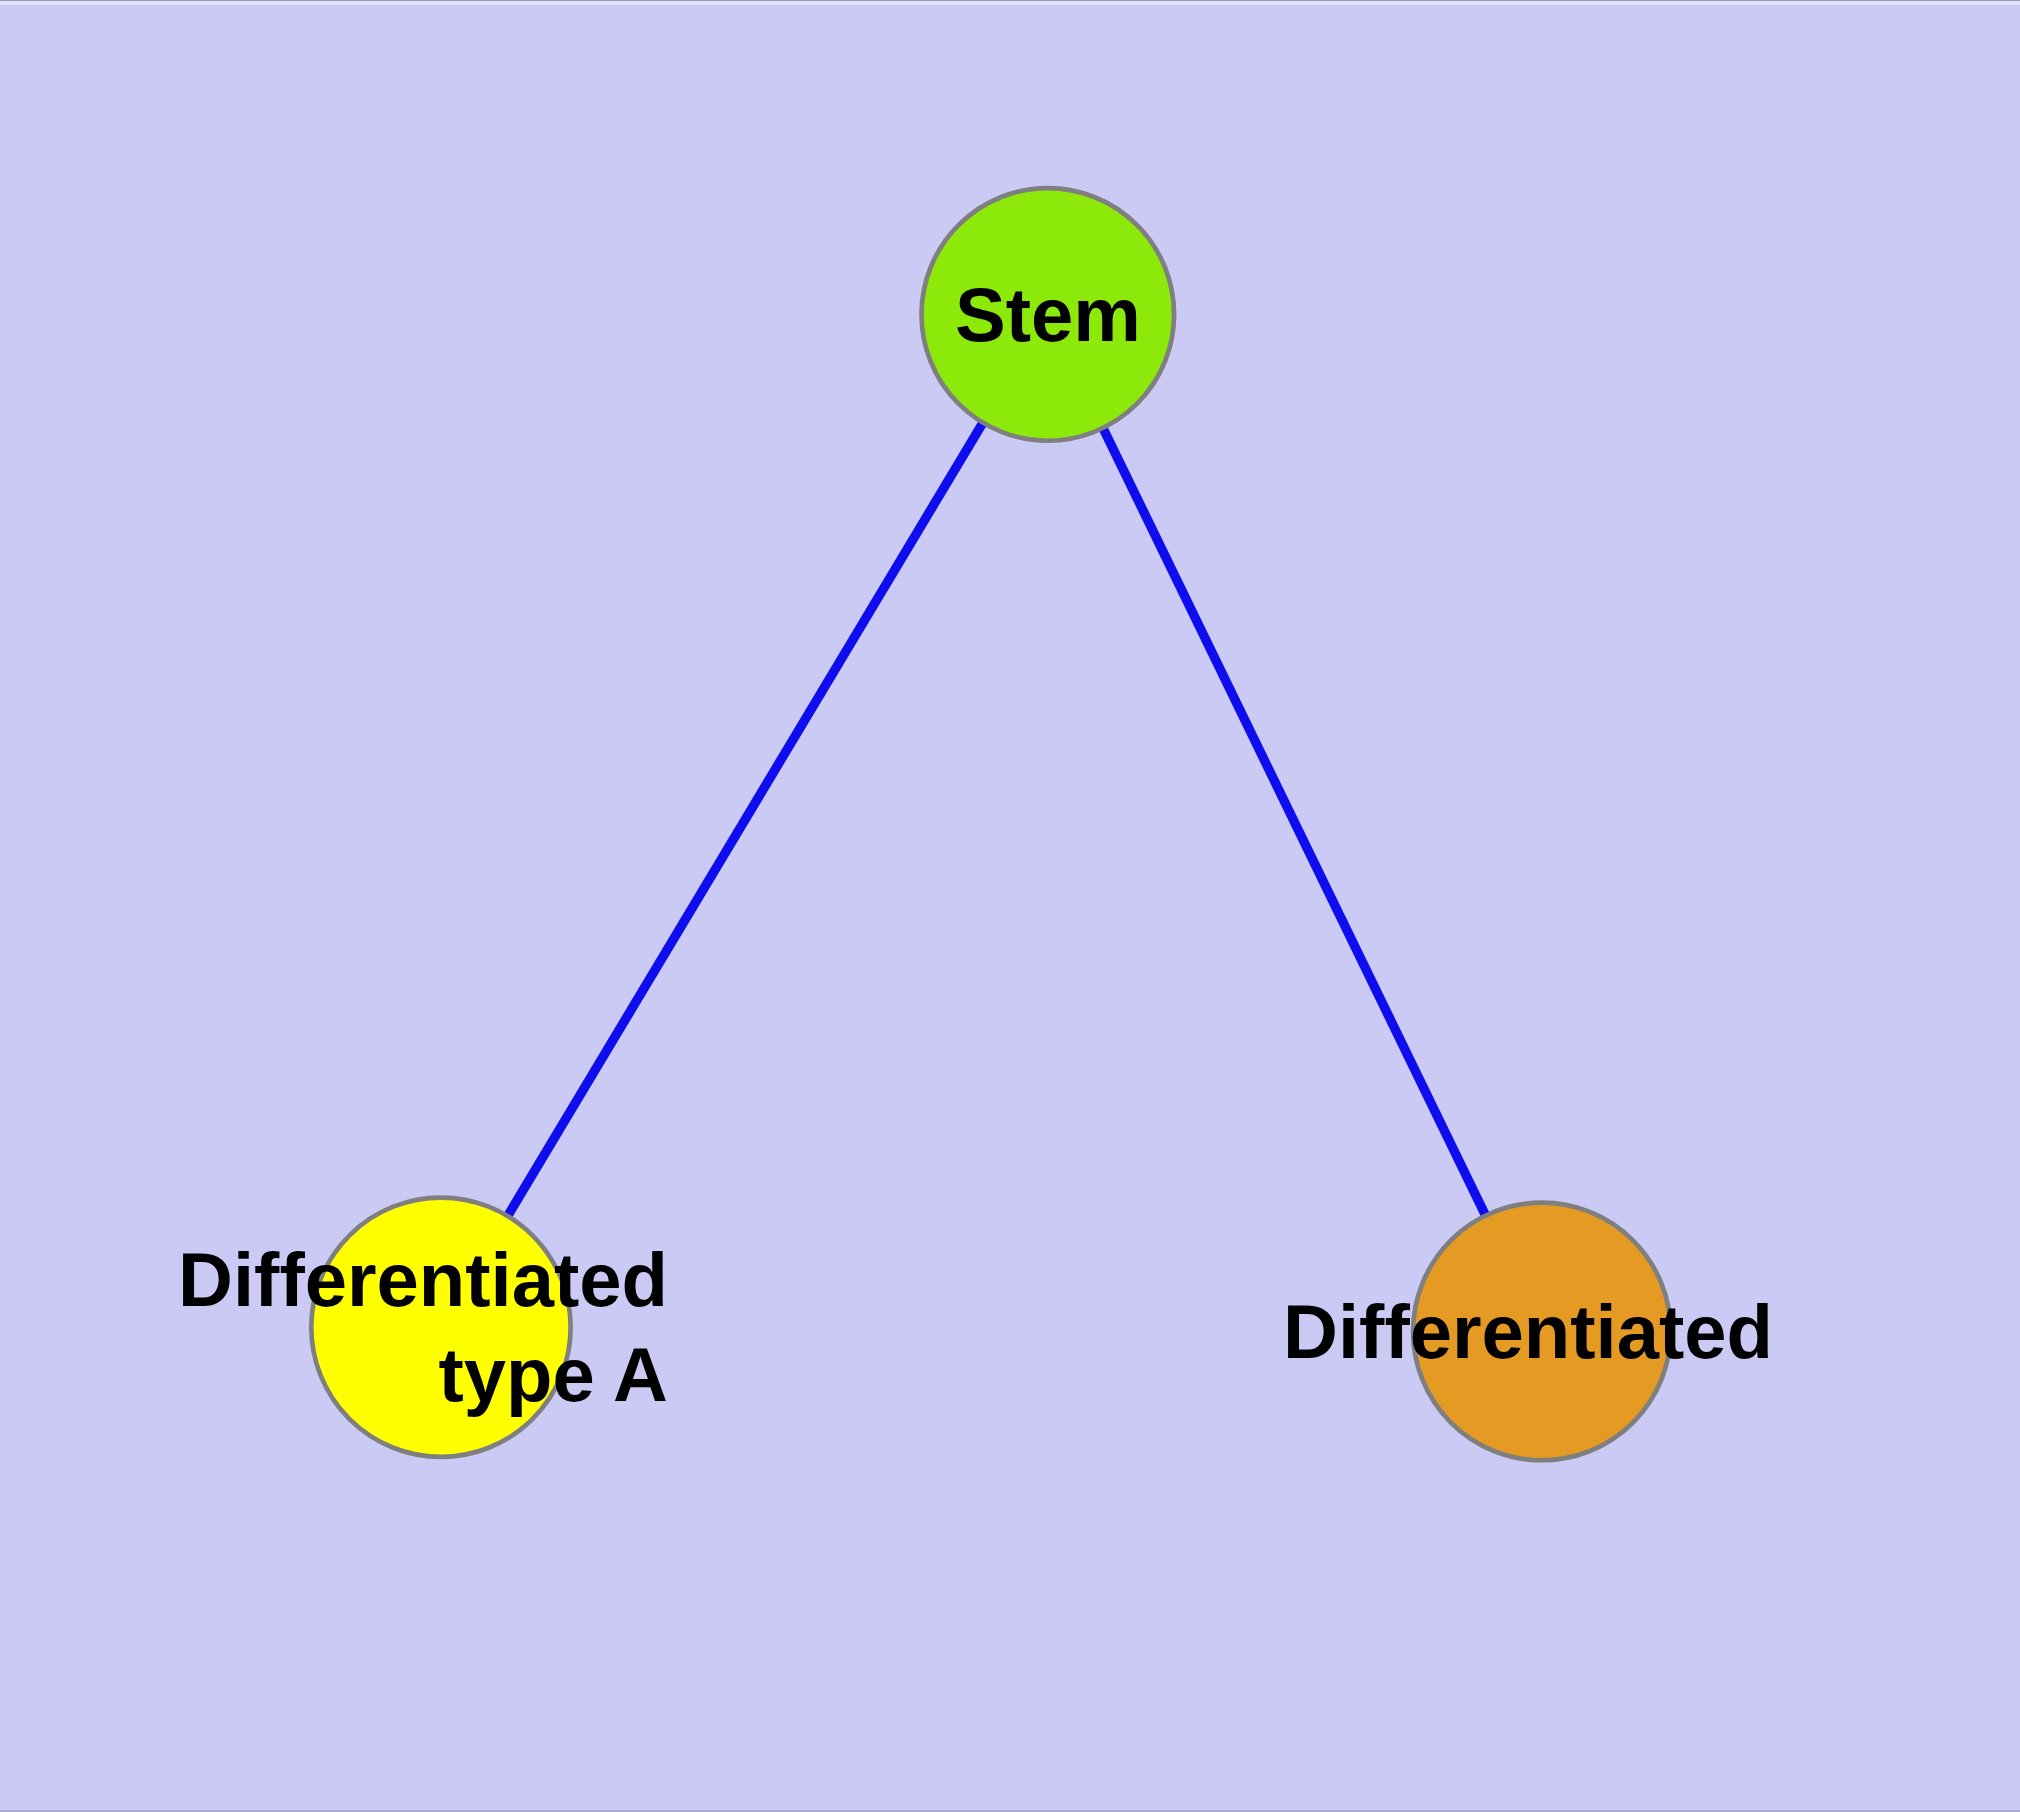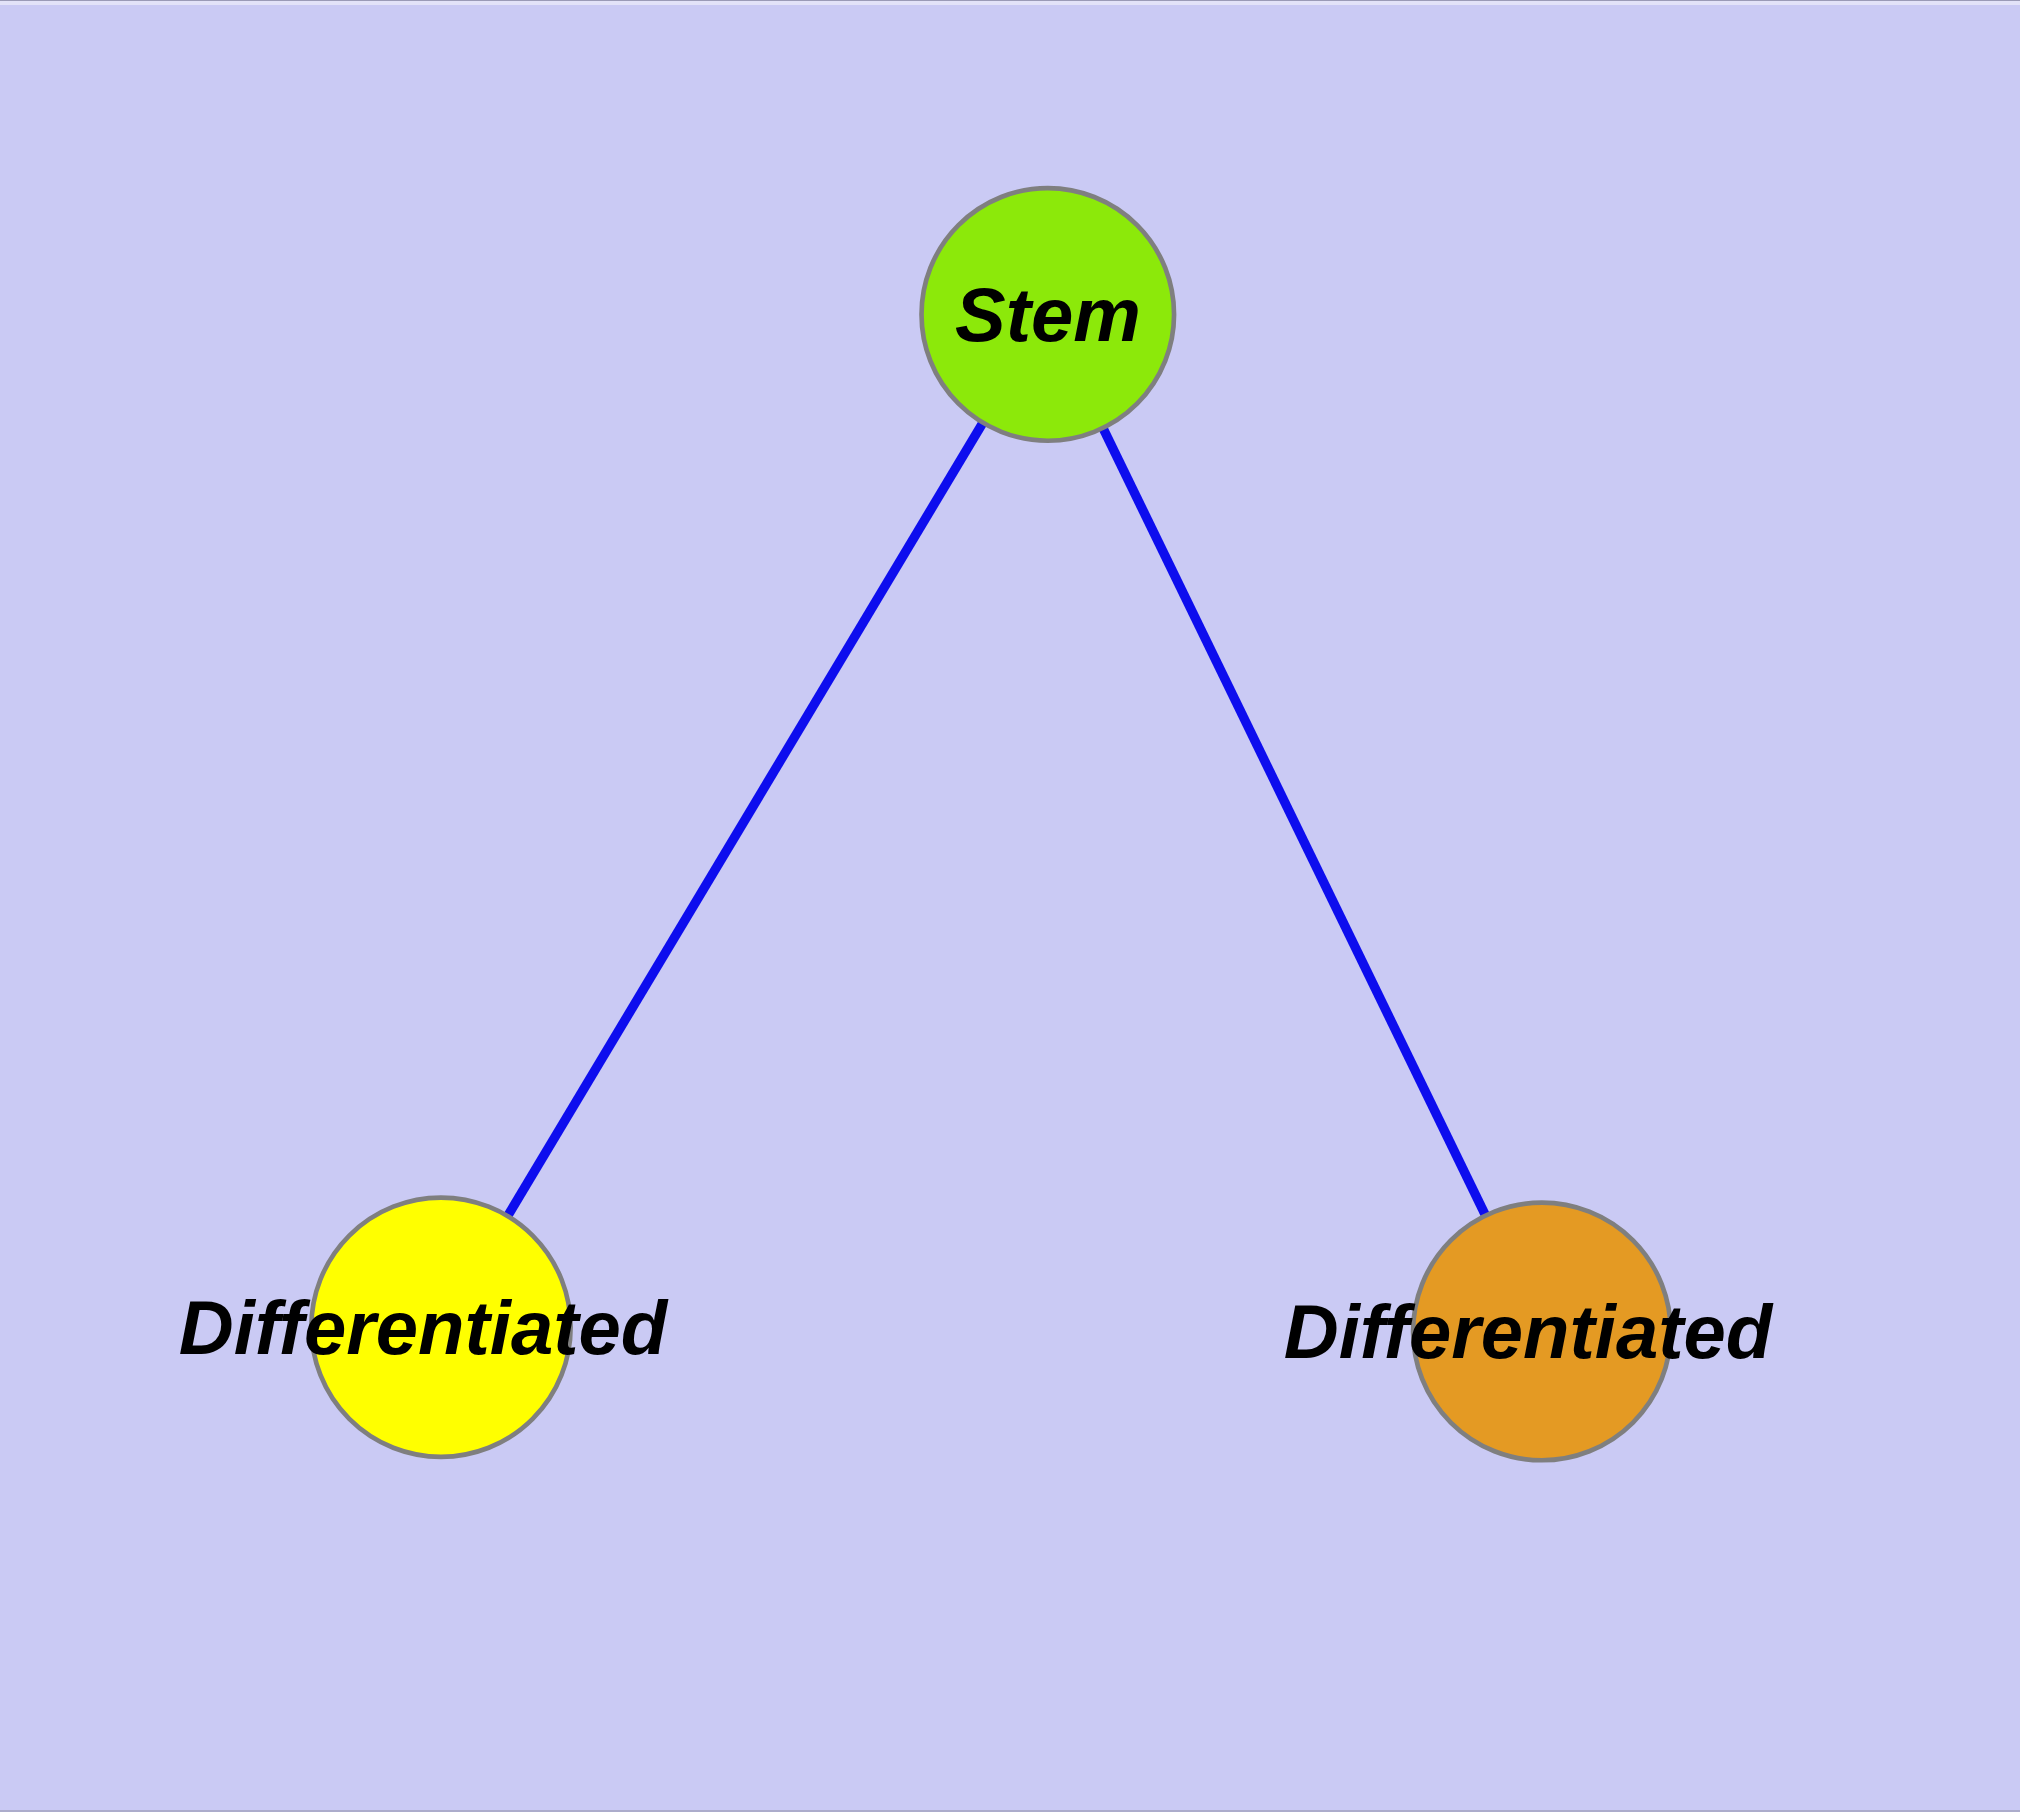--- a/index.html
+++ b/index.html
@@ -26,21 +26,20 @@
   .node-label {
     position: absolute;
     transform: translate(-50%, -50%);
     font-family: "Liberation Sans", sans-serif;
     font-weight: bold;
     font-size: 76px;
     line-height: 95px;
     color: #000000;
     text-align: right;
     white-space: nowrap;
-    font-style: italic;
   }
   .node-label .line {
     display: block;
   }
   .edge-top {
     position: absolute;
     top: 0;
     left: 0;
     right: 0;
     height: 5.1px;
@@ -69,20 +68,21 @@
     <circle cx="520" cy="1566" r="153" fill="#FFFF00" stroke="#7F7F7F" stroke-width="5.5"></circle>
     <circle cx="1819" cy="1571" r="152" fill="#E49A23" stroke="#7F7F7F" stroke-width="5.5"></circle>
   </svg>
 
   <div class="node-label" style="left: 1048px; top: 314px;">
     <span class="line">Stem</span>
   </div>
 
   <div class="node-label" style="left: 423px; top: 1327px;">
     <span class="line">Differentiated</span>
+    <span class="line">type A</span>
   </div>
 
   <div class="node-label" style="left: 1528px; top: 1331px;">
     <span class="line">Differentiated</span>
   </div>
 
   <div class="edge-top"></div>
   <div class="edge-bottom"></div>
 
 </div>

